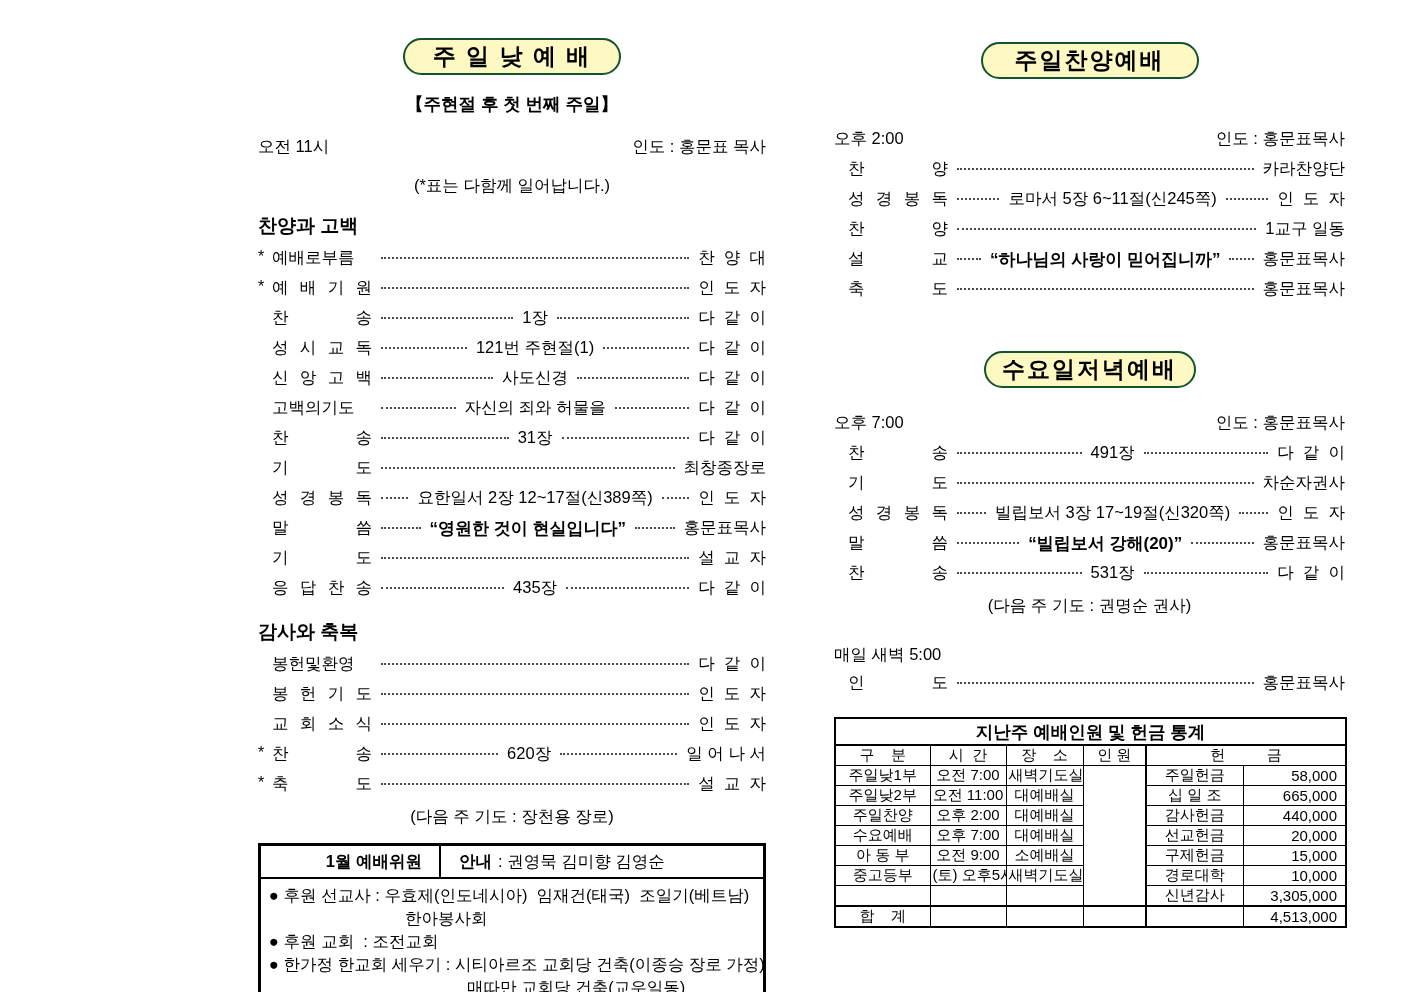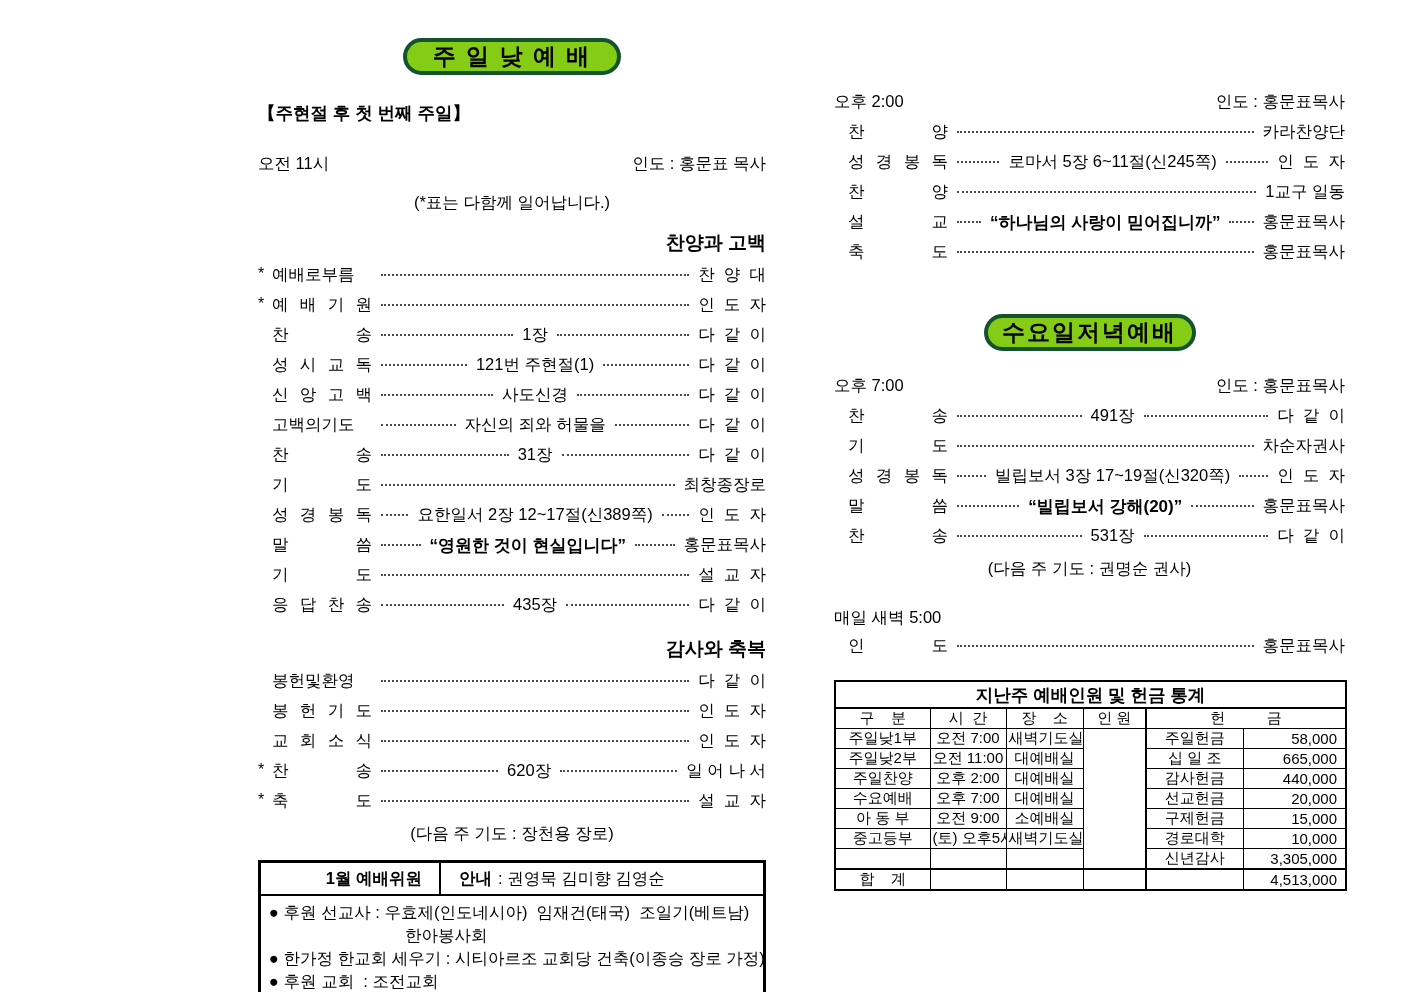--- a/index.html
+++ b/index.html
@@ -11,31 +11,31 @@
     position: relative;
     overflow: hidden;
   }
   .col { position: absolute; }
   .col-left  { left: 258px; top: 38px; width: 508px; }
   .col-right { left: 834px; top: 42px; width: 511px; }
 
   .oval {
     margin: 0 auto;
     width: 218px; height: 37px;
-    border: 4px solid #14532d;
+    border: 2px solid #14532d;
     border-radius: 20px;
-    background: #84cc16;
+    background: #fef9c3;
     display: flex; align-items: center; justify-content: center;
     font-weight: bold; font-size: 23px; letter-spacing: 2px;
     white-space: pre;
   }
-  .subtitle { font-weight: bold; font-size: 17.5px; margin-top: 26px; }
-  .time-row { display: flex; justify-content: space-between; font-size: 16.5px; margin-top: 28px; white-space: pre; }
+  .subtitle { text-align: center; font-weight: bold; font-size: 17.5px; margin-top: 17px; }
+  .time-row { display: flex; justify-content: space-between; font-size: 16.5px; margin-top: 20px; white-space: pre; }
   .note { text-align: center; font-size: 16.5px; margin-top: 17px; }
-  .sec-h { text-align: right; font-weight: bold; font-size: 19px; margin-top: 14px; height: 30px; line-height: 30px; }
+  .sec-h { text-align: left; font-weight: bold; font-size: 19px; margin-top: 14px; height: 30px; line-height: 30px; }
 
   .order-list { margin-top: 2px; }
   .order-line {
     display: flex; align-items: center;
     height: 30px; font-size: 16.5px;
     position: relative; padding-left: 14px;
     white-space: pre;
   }
   .o-star { position: absolute; left: 0; top: 5px; width: 14px; font-size: 16px; }
   .o-label { flex: none; width: 100px; text-align: justify; text-align-last: justify; white-space: normal; }
@@ -233,28 +233,29 @@
     <div class="ib-header">
       <div class="ib-left">1월 예배위원</div>
       <div class="ib-right">
         <b>안내</b>
         <span>: 권영묵 김미향 김영순</span>
       </div>
     </div>
     <div class="ib-body">
         <div class="bullet-line"><span>● </span><span>후원 선교사 : 우효제(인도네시아)  임재건(태국)  조일기(베트남)</span></div>
         <div class="sub-line sub-ind-0">한아봉사회</div>
+        <div class="bullet-line"><span>● </span><span>후원 교회  : 조전교회</span></div>
         <div class="bullet-line"><span>● </span><span>한가정 한교회 세우기 : 시티아르조 교회당 건축(이종승 장로 가정)</span></div>
-        <div class="bullet-line"><span>● </span><span>후원 교회  : 조전교회</span></div>
         <div class="sub-line sub-ind-2">매따만 교회당 건축(교우일동)</div>
       </div>
   </div>
 </div>
 
 <div class="col col-right">
+  <div class="oval">주일찬양예배</div>
   <div class="time-row" style="margin-top:49px;">
     <span>오후 2:00</span>
     <span>인도 : 홍문표목사</span>
   </div>
   <div class="order-list" style="margin-top:4px;">
       <div class="order-line">
     <span class="o-star"></span>
     <span class="o-label">찬 양</span>
     <span class="o-dots"></span>
     

